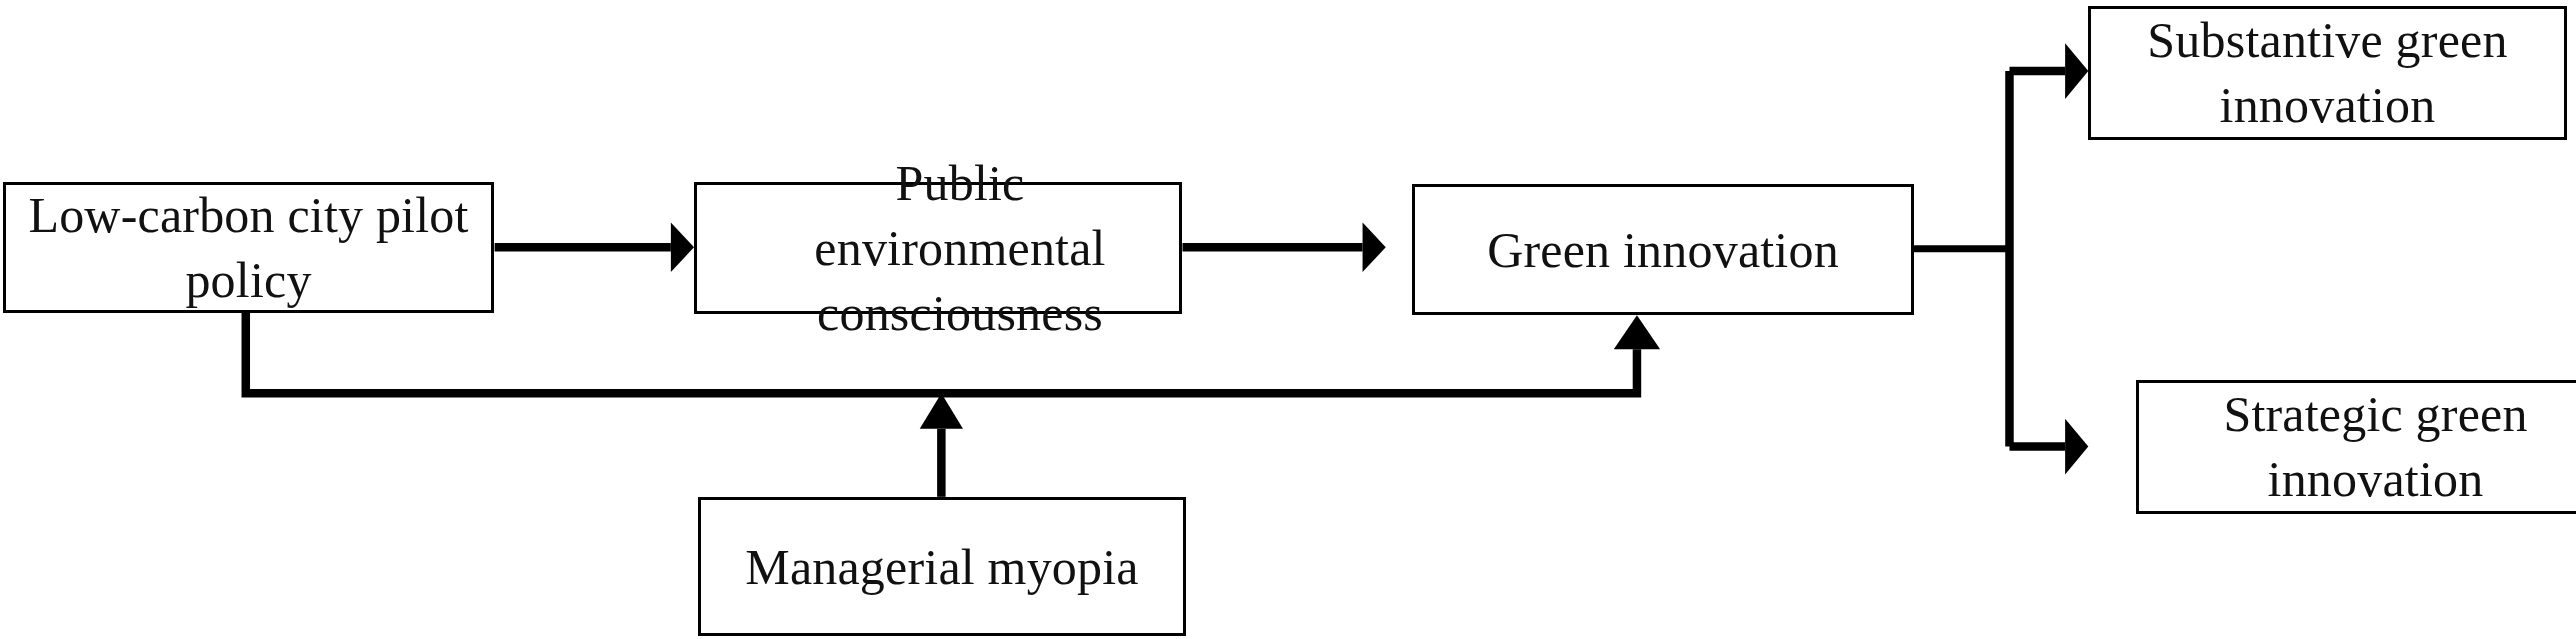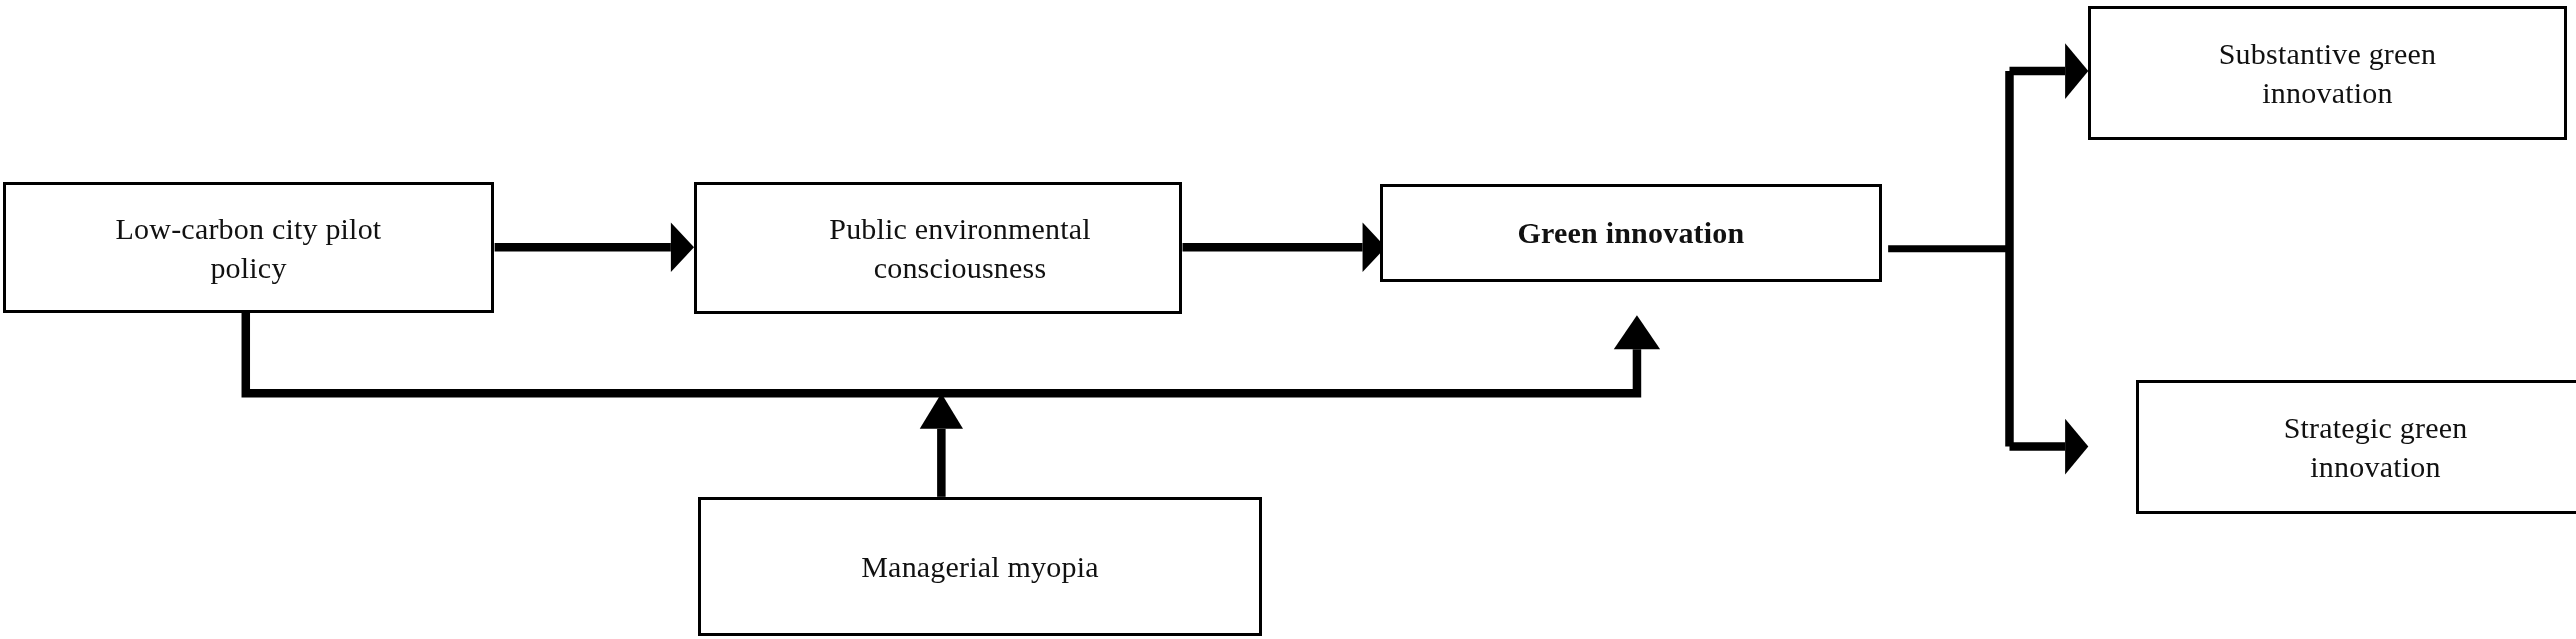--- a/index.html
+++ b/index.html
@@ -32,35 +32,35 @@
     background: #ffffff;
     border: 3.9px solid #000000;
     display: flex;
     align-items: center;
     justify-content: center;
     text-align: center;
     z-index: 5;
   }
   .node-label {
     display: block;
-    font-size: 30px;
+    font-size: 50px;
     line-height: 1.30;
     color: #111111;
     letter-spacing: 0.2px;
     padding: 0 14px;
     white-space: pre-line;
   }
 
   
   #node-lccp      { left: 3px;    top: 182px; width: 491px; height: 131px; }
   #node-pec       { left: 694px;  top: 182px; width: 488px; height: 132px; padding-left: 44px; }
-  #node-gi        { left: 1380px; top: 184px; width: 502px; height: 98px; font-weight: bold; }
+  #node-gi        { left: 1412px; top: 184px; width: 502px; height: 131px; }
   #node-sub       { left: 2088px; top: 6.2px;   width: 479px; height: 134px; }
   #node-strat     { left: 2088px; top: 380px; width: 479px; height: 134px; margin-left: 48px; }
-  #node-myopia    { left: 698px;  top: 497px; width: 564px; height: 139px; align-items: center; }
+  #node-myopia    { left: 698px;  top: 497px; width: 488px; height: 139px; align-items: center; }
 
   #node-gi .node-label,
   #node-myopia .node-label { line-height: 1.2; }
 </style>
 </head>
 <body>
 
 <div id="diagram-canvas">
 
   <svg id="connector-layer" viewBox="0 0 3333 827" preserveAspectRatio="none" xmlns="http://www.w3.org/2000/svg">

